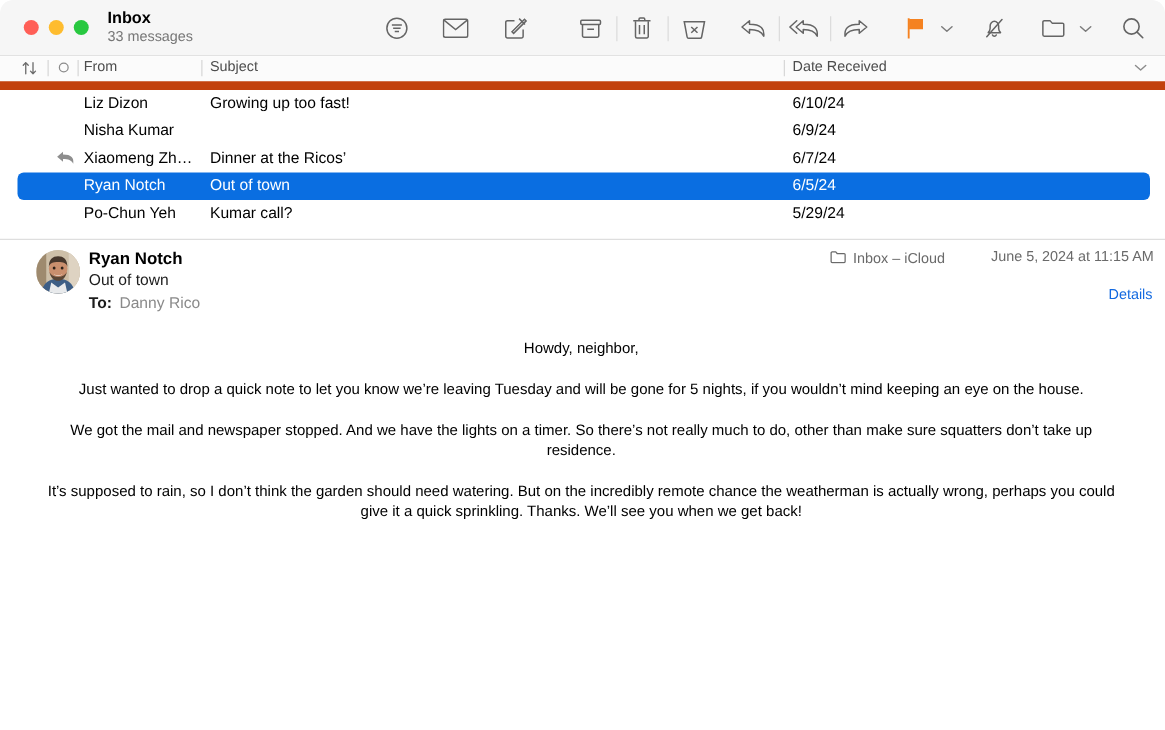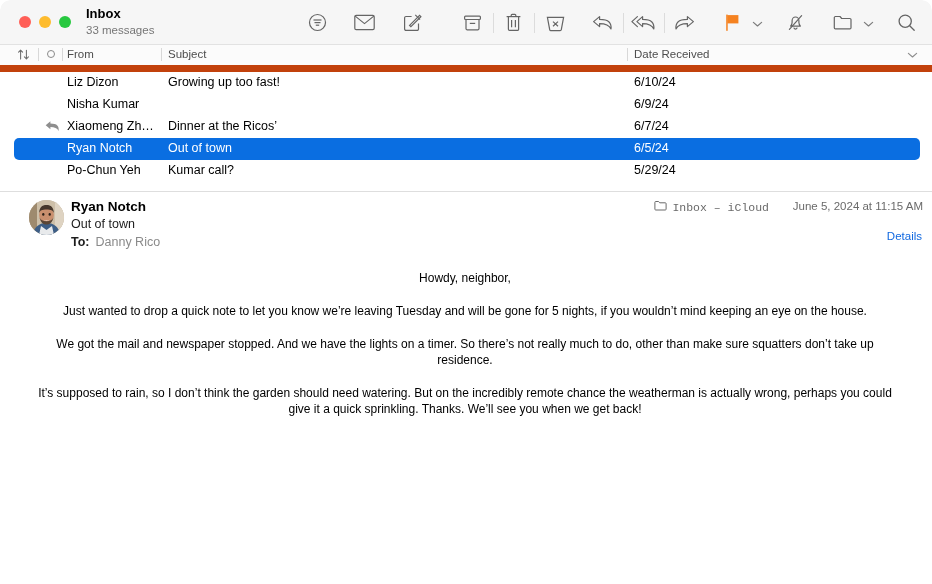--- a/index.html
+++ b/index.html
@@ -232,29 +232,28 @@
     font-size: 12.5px;
     display: flex;
     gap: 6px;
     text-align: center;
   }
   .mh-to-label { font-weight: bold; color: #1c1c1c; }
   .mh-to-value { color: #8a8a8a; }
 
   .mh-mailbox {
     position: absolute;
-    right: 163px;
+    right: 176px;
     top: 8px;
     font-size: 11.5px;
     color: #6a6a6a;
     display: flex;
     align-items: center;
     gap: 5px;
     white-space: nowrap;
-    font-family: Liberation Mono, monospace;
   }
   .mh-date {
     position: absolute;
     right: 9px;
     top: 8px;
     font-size: 11.5px;
     color: #6a6a6a;
     white-space: nowrap;
   }
   .mh-details {

